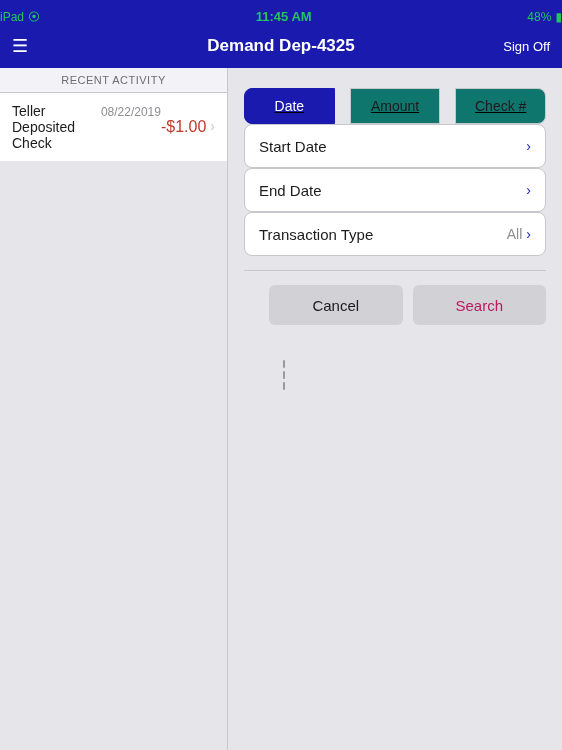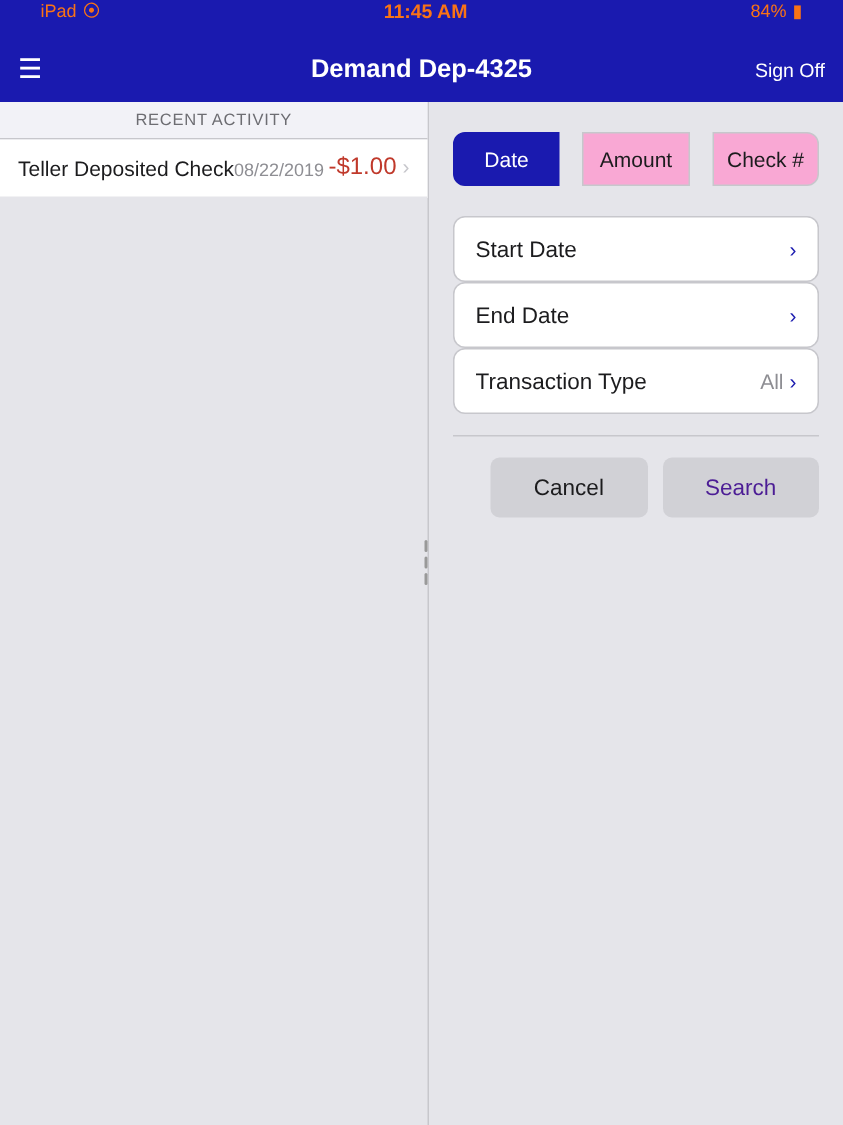--- a/index.html
+++ b/index.html
@@ -11,25 +11,25 @@
       overflow: hidden;
       position: relative;
     }
 
     
     .status-bar {
       width: 100%;
       height: 24px;
       background: #1a1aaf;
       display: flex;
-      align-items: flex-start;
+      align-items: flex-end;
       justify-content: space-between;
-      padding: 0 27px;
+      padding: 0 0;
       font-size: 12px;
-      color: #f97316;
+      color: #22c55e;
     }
     .status-left { display: flex; align-items: center; gap: 4px; }
     .status-right { display: flex; align-items: center; gap: 4px; }
 
     
     .nav-bar {
       width: 100%;
       height: 44px;
       background: #1a1aaf;
       display: flex;
@@ -63,21 +63,21 @@
 
     
     .main-layout {
       display: flex;
       width: 100%;
       height: calc(750px - 68px);
     }
 
     
     .left-panel {
-      width: 286px;
+      width: 228px;
       background: #e5e5ea;
       border-right: 1px solid #c7c7cc;
       display: flex;
       flex-direction: column;
     }
 
     .recent-activity-header {
       background: #f2f2f7;
       border-bottom: 1px solid #c7c7cc;
       text-align: center;
@@ -137,27 +137,27 @@
     .search-activity-title {
       font-size: 22px;
       color: #1c1c1e;
       margin-bottom: 16px;
     }
 
     
     .sort-buttons {
       display: flex;
       gap: 16px;
-      margin-bottom: 20px;
+      text-decoration: underline;
     }
     .sort-btn {
       flex: 1;
       height: 36px;
       border: 1px solid #c7c7cc;
-      background: #f9a8d4;
+      background: #0f766e;
       font-size: 14px;
       color: #1c1c1e;
       cursor: pointer;
     }
     .sort-btn:first-child {
       border-radius: 8px 0 0 8px;
     }
     .sort-btn:last-child {
       border-radius: 0 8px 8px 0;
     }
@@ -220,35 +220,35 @@
       color: #1c1c1e;
       cursor: pointer;
     }
     .search-btn {
       flex: 1;
       height: 40px;
       background: #d1d1d6;
       border: none;
       border-radius: 6px;
       font-size: 15px;
-      color: #4c1d95;
+      color: #be185d;
       cursor: pointer;
     }
   </style>
 </head>
 <body>
 
 <div class="status-bar">
   <div class="status-left">
     <span>iPad</span>
     <span>⦿</span>
   </div>
   <div style="font-size:13px;font-weight:600;">11:45 AM</div>
   <div class="status-right">
-    <span>84%</span>
+    <span>48%</span>
     <span>▮</span>
   </div>
 </div>
 
 <div class="nav-bar">
   <span class="hamburger-icon">☰</span>
   <span class="nav-title">Demand Dep-4325</span>
   <button class="sign-off-btn">Sign Off</button>
 </div>
 

